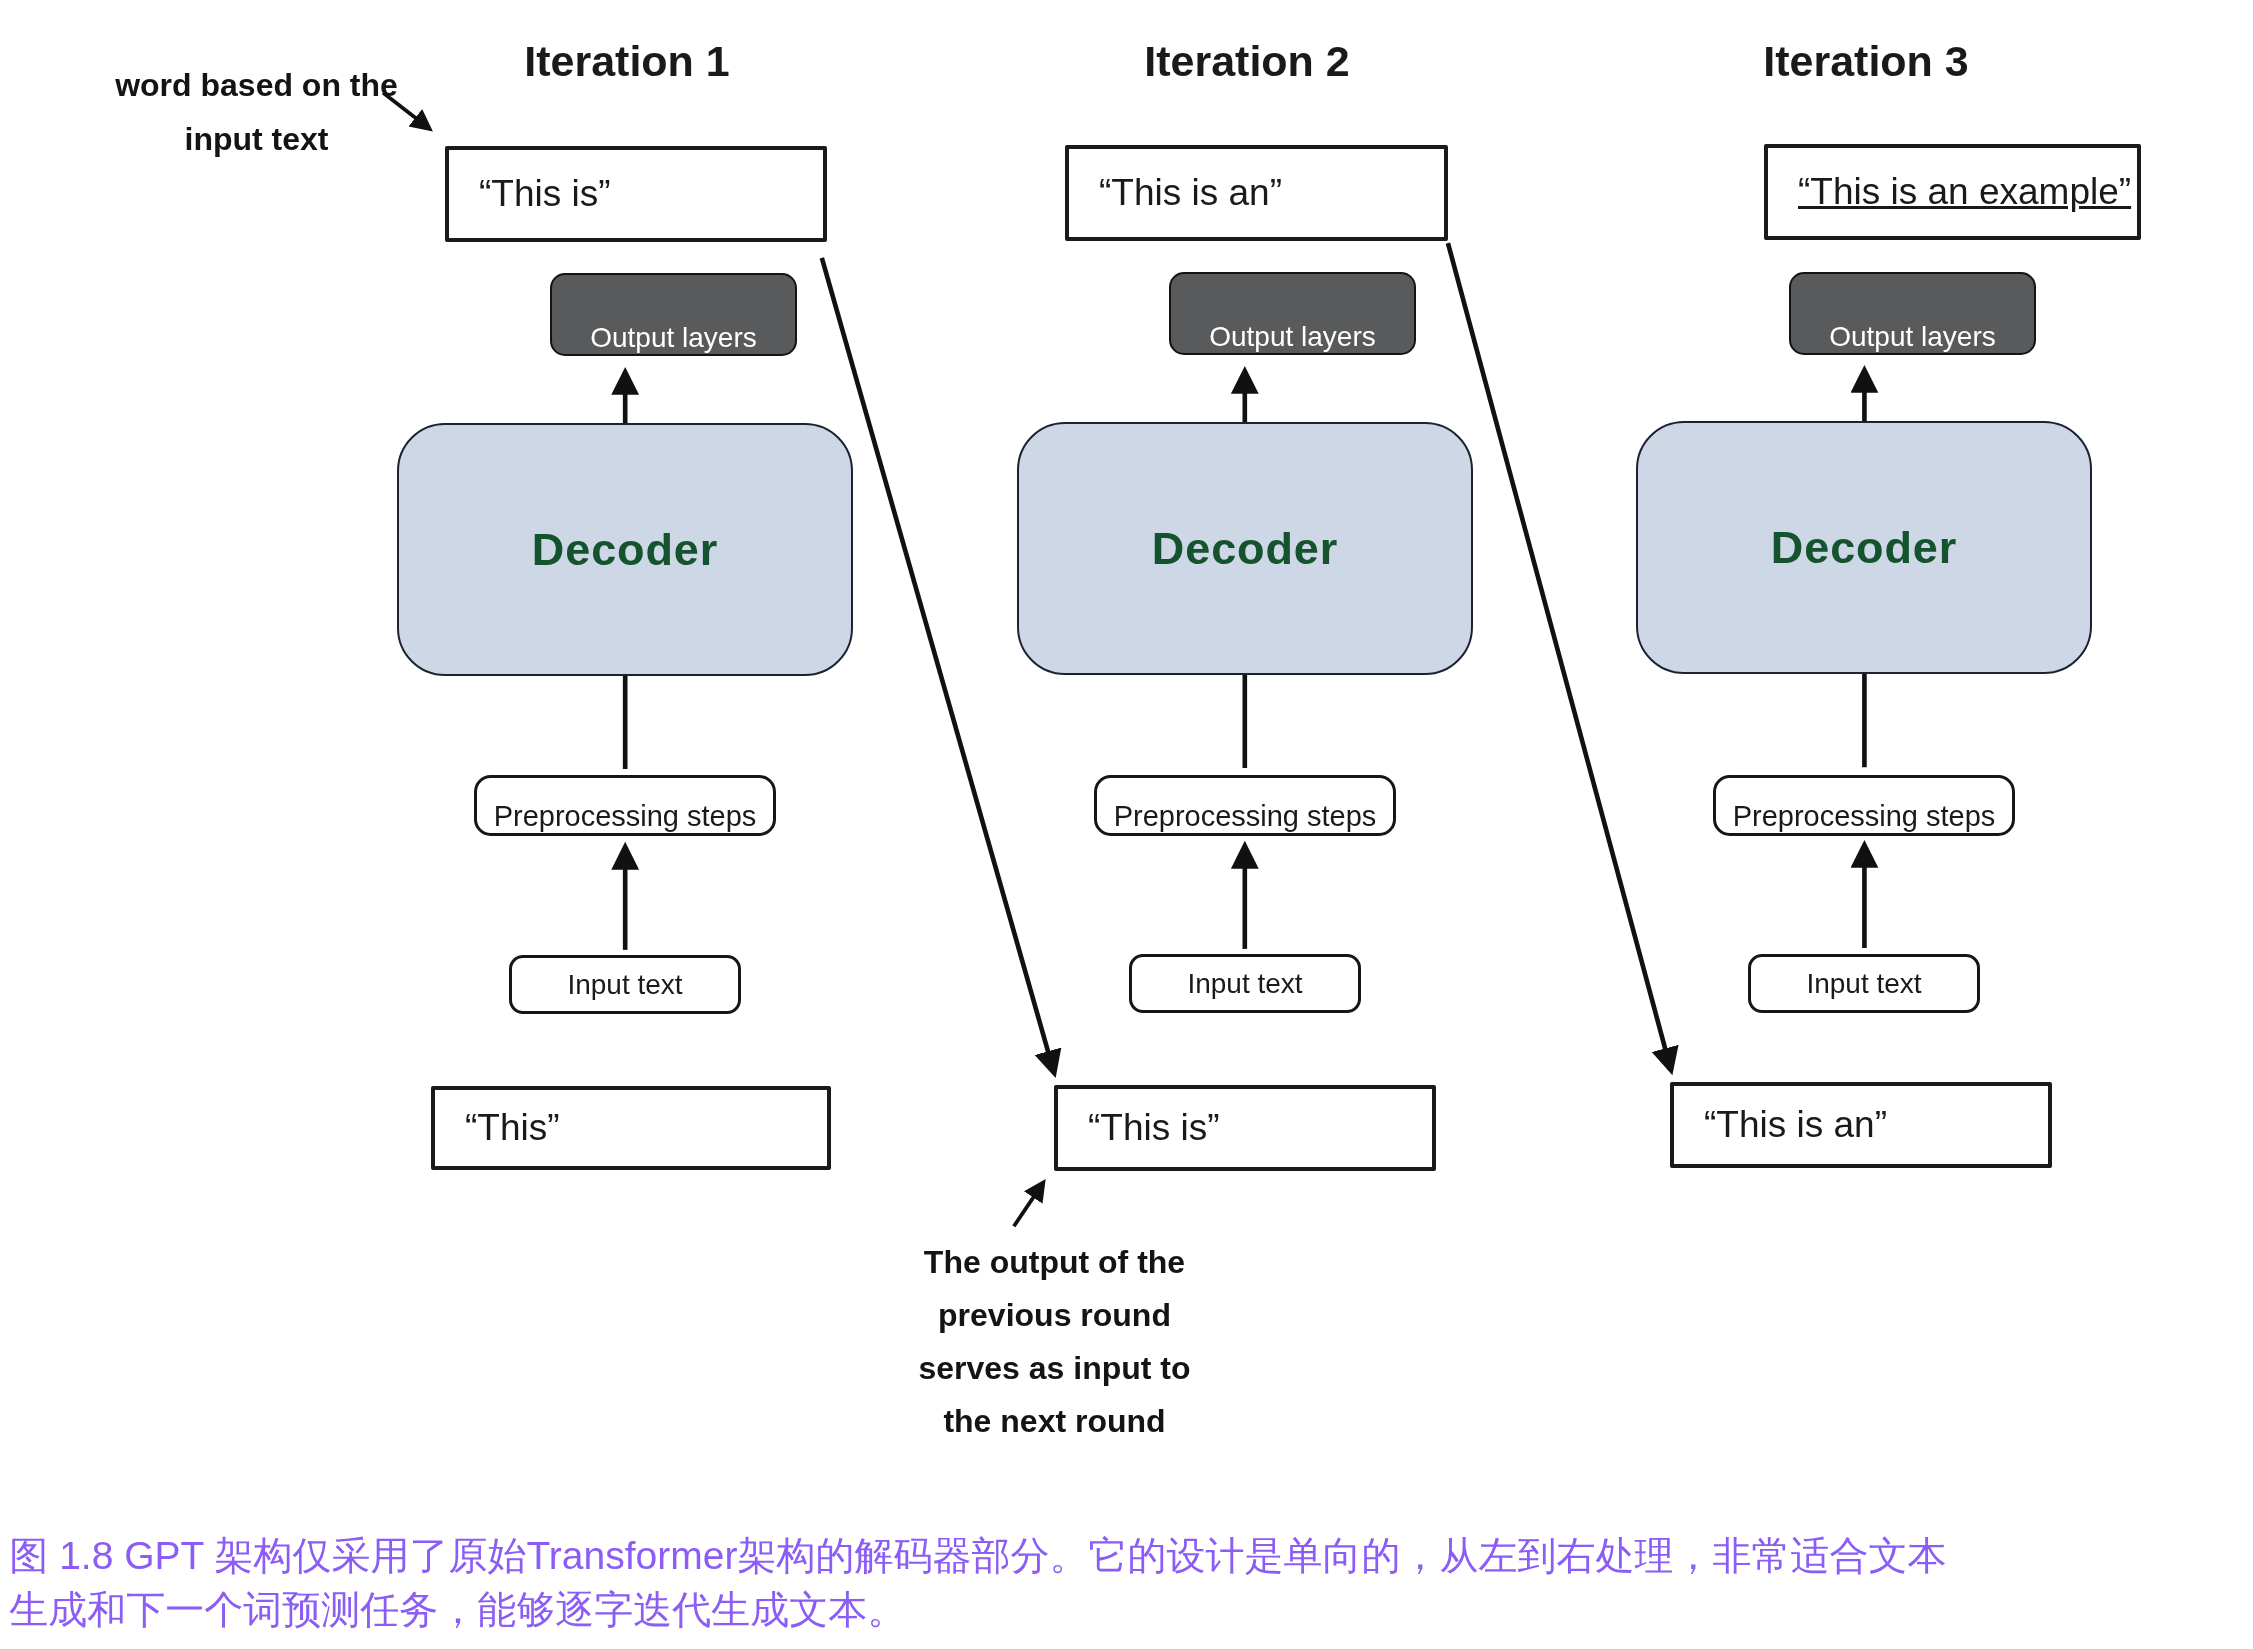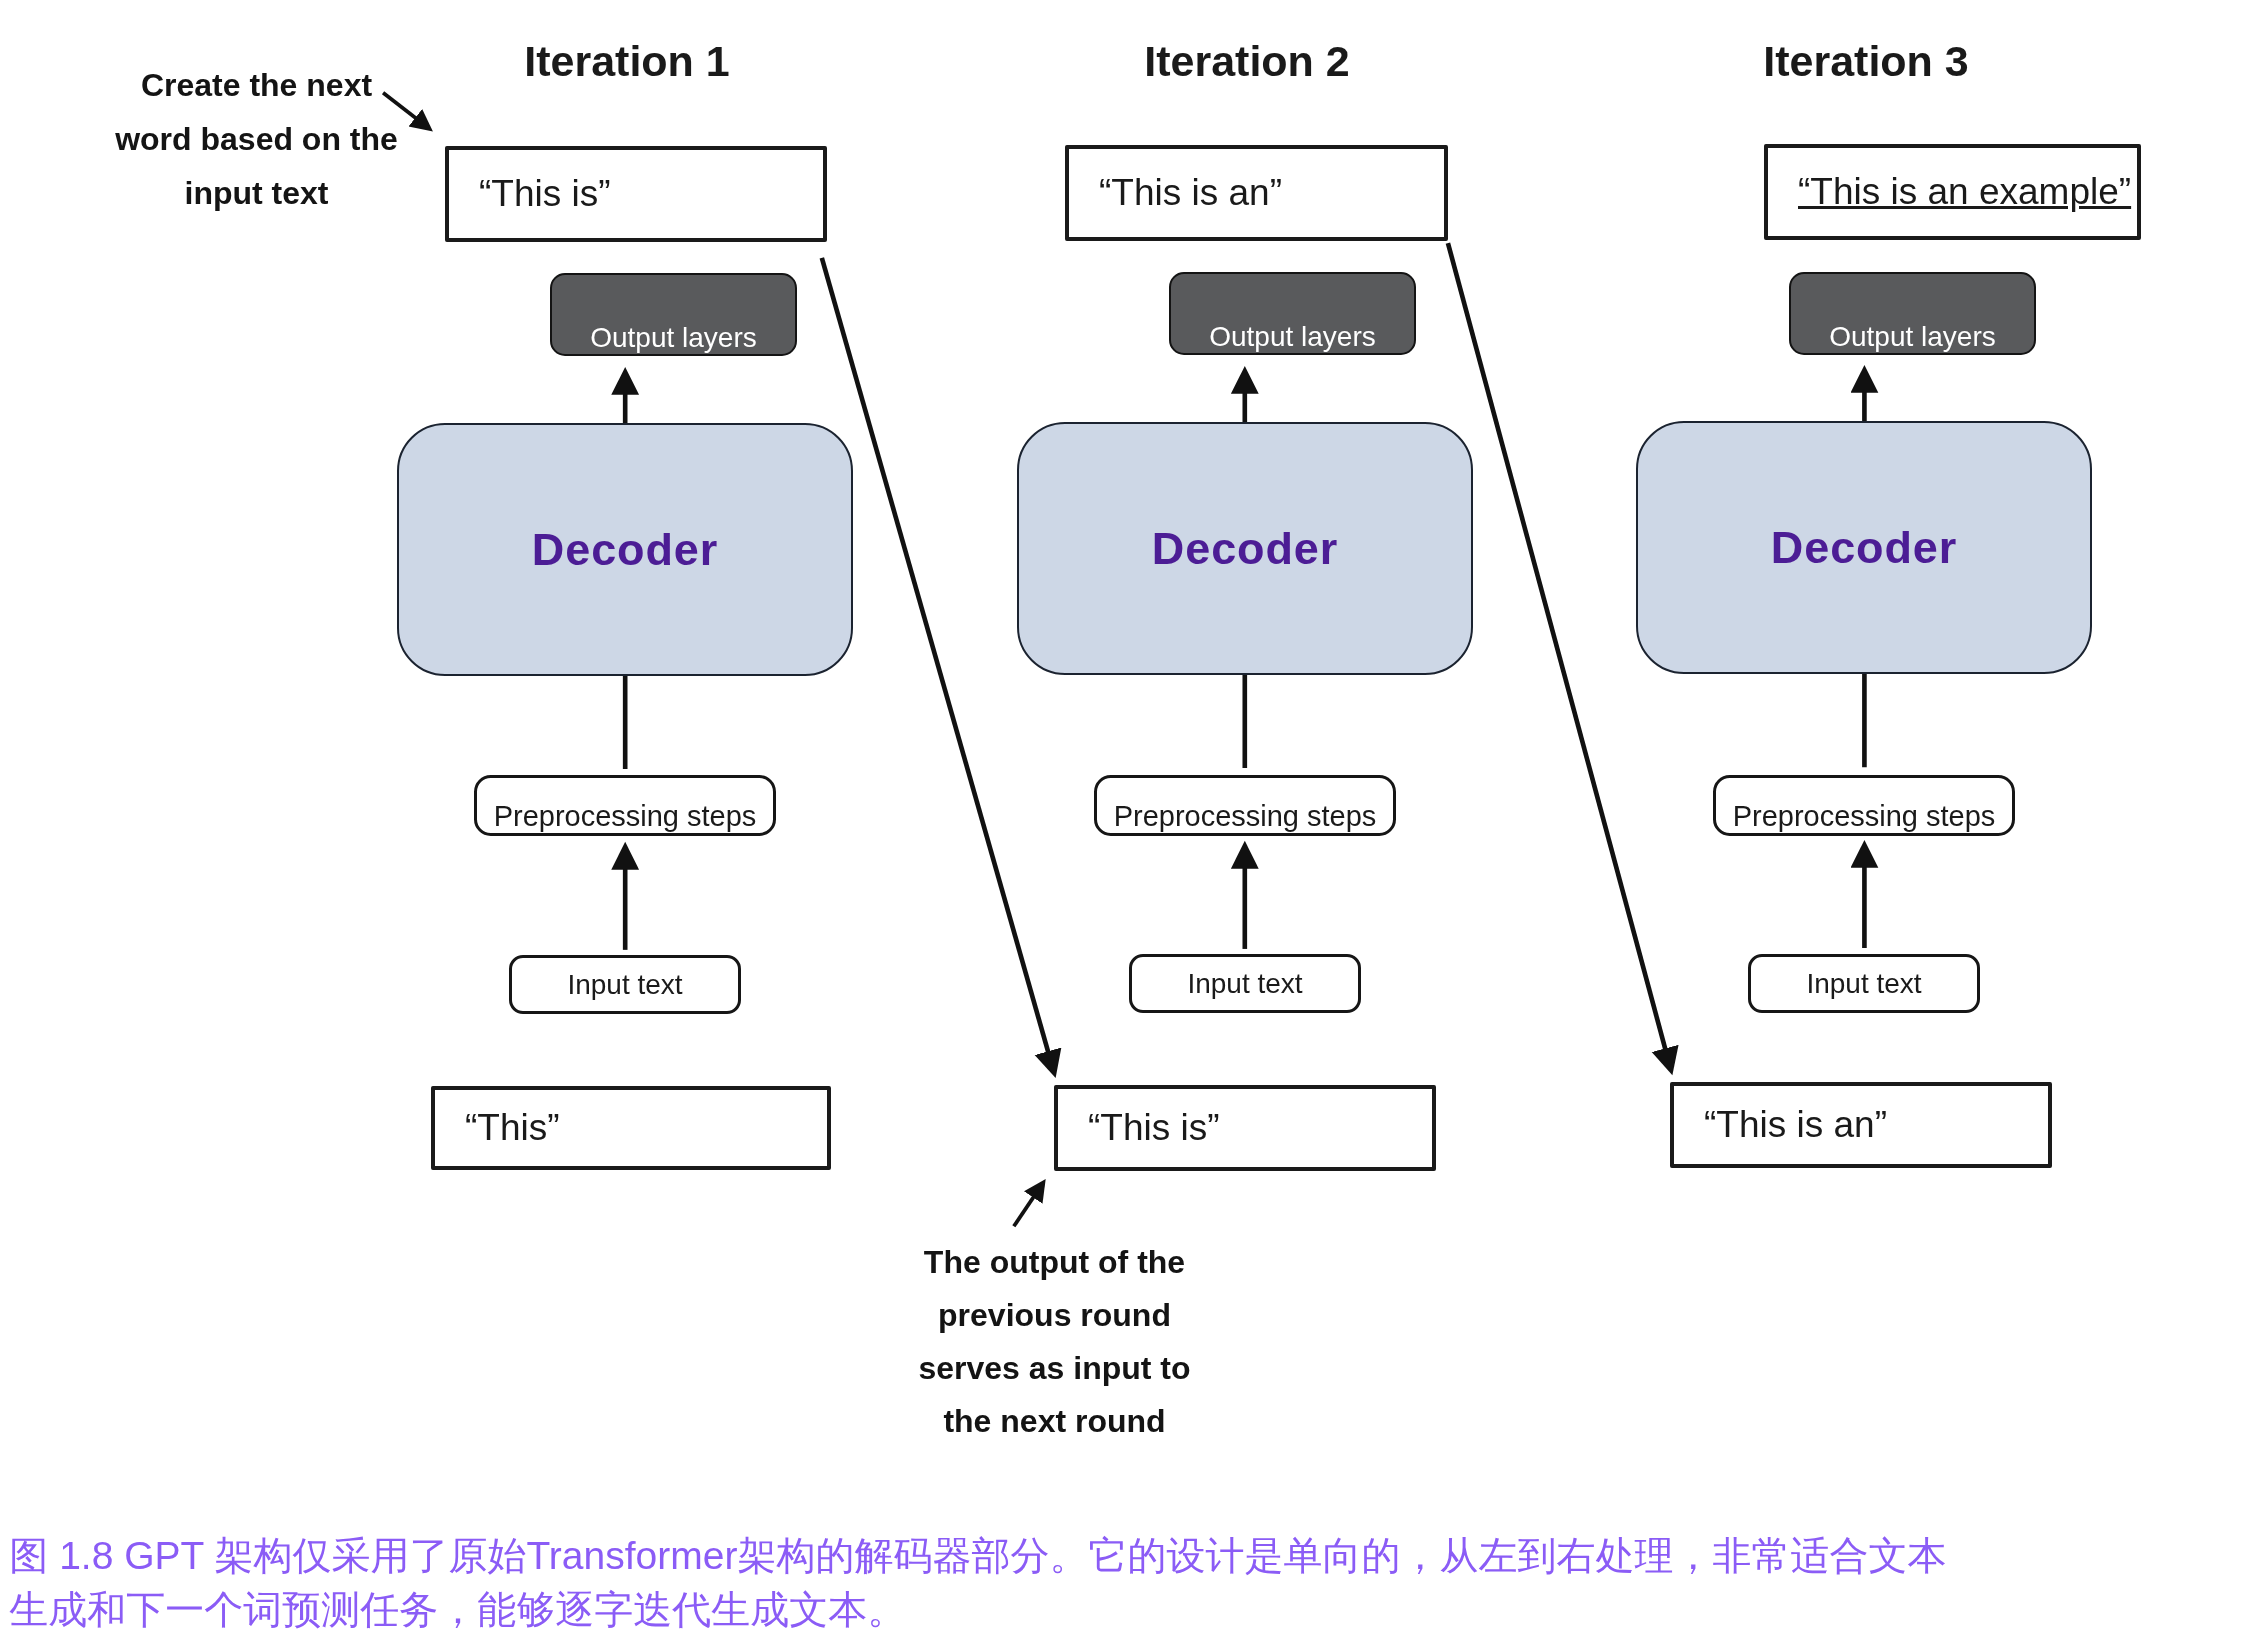--- a/index.html
+++ b/index.html
@@ -33,21 +33,21 @@
     font-size:28px;color:#ffffff;margin-left:44px;
   }
   .o1{left:506px;top:273px;width:247px;height:83px;}
   .o2{left:1125px;top:272px;width:247px;height:83px;}
   .o3{left:1745px;top:272px;width:247px;height:83px;}
 
   
   .decoder{
     background:#cdd7e6;border:2.8px solid #1b2330;border-radius:48px;
     display:flex;align-items:center;justify-content:center;
-    font-size:45px;font-weight:bold;color:#4c1d95;letter-spacing:0.9px;
+    font-size:45px;font-weight:bold;color:#14532d;letter-spacing:0.9px;
   }
   .d1{left:397px;top:423px;width:456px;height:253px;}
   .d2{left:1017px;top:422px;width:456px;height:253px;}
   .d3{left:1636px;top:421px;width:456px;height:253px;}
 
   
   .preproc{
     background:#ffffff;border:3.7px solid #161616;border-radius:16.7px;
     display:flex;align-items:flex-end;justify-content:center;
     font-size:29px;color:#1a1a1a;
@@ -105,21 +105,20 @@
   <line x1="2010" y1="531" x2="2010" y2="401" stroke="#111111" stroke-width="5" marker-end="url(#ah)"></line>
 
   <line x1="886" y1="278" x2="1136" y2="1155" stroke="#111111" stroke-width="5" marker-end="url(#ah)"></line>
   <line x1="1561" y1="262" x2="1801" y2="1152" stroke="#111111" stroke-width="5" marker-end="url(#ah)"></line>
 
   <line x1="413" y1="100" x2="462" y2="138" stroke="#111111" stroke-width="4" marker-end="url(#ah)"></line>
   <line x1="1093" y1="1322" x2="1124" y2="1276" stroke="#111111" stroke-width="4" marker-end="url(#ah)"></line>
 </svg>
 
 <div class="abs note note-top">
-  <div>Create the next</div>
   <div>word based on the</div>
   <div>input text</div>
 </div>
 
 <div class="abs title t1">Iteration 1</div>
 <div class="abs title t2">Iteration 2</div>
 <div class="abs title t3">Iteration 3</div>
 
 <div class="abs resultbox r1">
     <span>“This is”</span>

